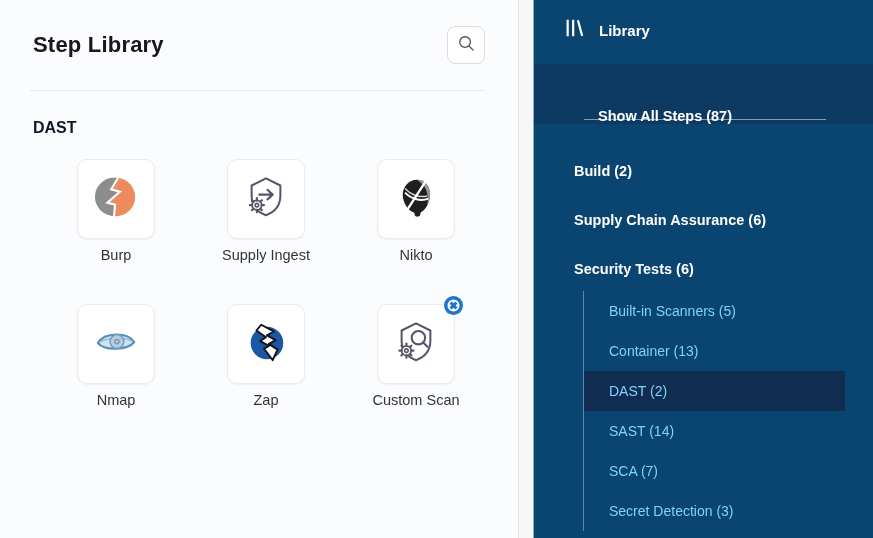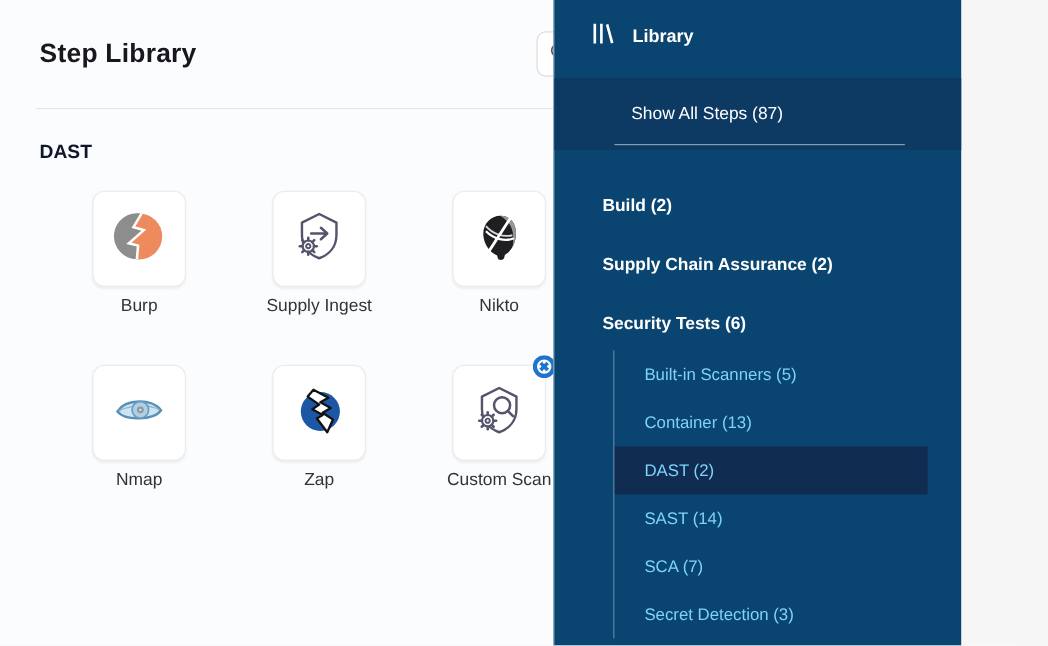--- a/index.html
+++ b/index.html
@@ -1,18 +1,18 @@
 <!DOCTYPE html>
 <html><head>
 <meta charset="utf-8">
 <style>
   * { margin:0; padding:0; box-sizing:border-box; }
   html,body { width:873px; height:538px; overflow:hidden; }
   body { font-family:"Liberation Sans", sans-serif; background:#f6f6f7; }
-  .stage { position:relative; width:801px; height:538px; background:#f6f6f7; }
+  .stage { position:relative; width:873px; height:538px; background:#f6f6f7; }
 
   
   .left-panel { position:absolute; left:0; top:0; width:519px; height:538px;
                 background:#fbfcfd; border-right:1px solid #e4e4e6; }
   .panel-header { display:flex; align-items:center; justify-content:space-between;
                   padding:26px 33px 0 33px; }
   .panel-title { font-size:22px; font-weight:700; color:#18171d; letter-spacing:.2px; }
   .search-btn { width:38px; height:38px; background:#fff; border:1px solid #dcdcde;
                 border-radius:8px; display:flex; align-items:center; justify-content:center;
                 cursor:pointer; }
@@ -29,22 +29,22 @@
   .tile-label { margin-top:8px; font-size:14.5px; color:#333238; white-space:nowrap; }
   .badge { position:absolute; top:-9px; right:-9px; width:19px; height:19px; }
 
   
   .sidebar { position:absolute; right:0; top:0; width:340px; height:538px;
              background:#0a4471; border-left:1px solid rgba(255,255,255,.55); }
   .sidebar-header { display:flex; align-items:center; gap:13px; padding:17px 0 0 30px; }
   .sidebar-title { color:#fff; font-size:15px; font-weight:600; }
 
   .show-all { position:relative; margin-top:21px; height:60px; background:#0d3a62;
-              display:flex; align-items:center; padding-left:64px; color:#fff;
-              font-size:14.5px; font-weight:400; cursor:pointer; }
+              display:flex; align-items:flex-end; padding-left:64px; color:#fff;
+              font-size:14.5px; font-weight:700; cursor:pointer; }
   .show-all-divider { position:absolute; left:50px; right:47px; bottom:4px;
                       height:1px; background:rgba(255,255,255,.5); }
 
   .nav-cat { padding-left:40px; color:#fff; font-size:14.5px; font-weight:600;
              height:18px; line-height:18px; margin-top:31px; cursor:pointer; white-space:nowrap; }
   .nav-cat.first { margin-top:38px; }
 
   .subtree { position:relative; margin-top:13px; }
   .subtree::before { content:""; position:absolute; left:49px; top:0; bottom:0;
                      width:1px; background:rgba(255,255,255,.35); }
@@ -212,21 +212,21 @@
       </span>
       <span class="sidebar-title">Library</span>
     </div>
 
     <div class="show-all">
       <span>Show All Steps (87)</span>
       <span class="show-all-divider"></span>
     </div>
 
     <div class="nav-cat first">Build (2)</div>
-    <div class="nav-cat">Supply Chain Assurance (2)</div>
+    <div class="nav-cat">Supply Chain Assurance (6)</div>
     <div class="nav-cat">Security Tests (6)</div>
 
     <div class="subtree">
       <div class="sub-item">Built-in Scanners (5)</div>
       <div class="sub-item">Container (13)</div>
       <div class="sub-item active">DAST (2)</div>
       <div class="sub-item">SAST (14)</div>
       <div class="sub-item">SCA (7)</div>
       <div class="sub-item">Secret Detection (3)</div>
     </div>

